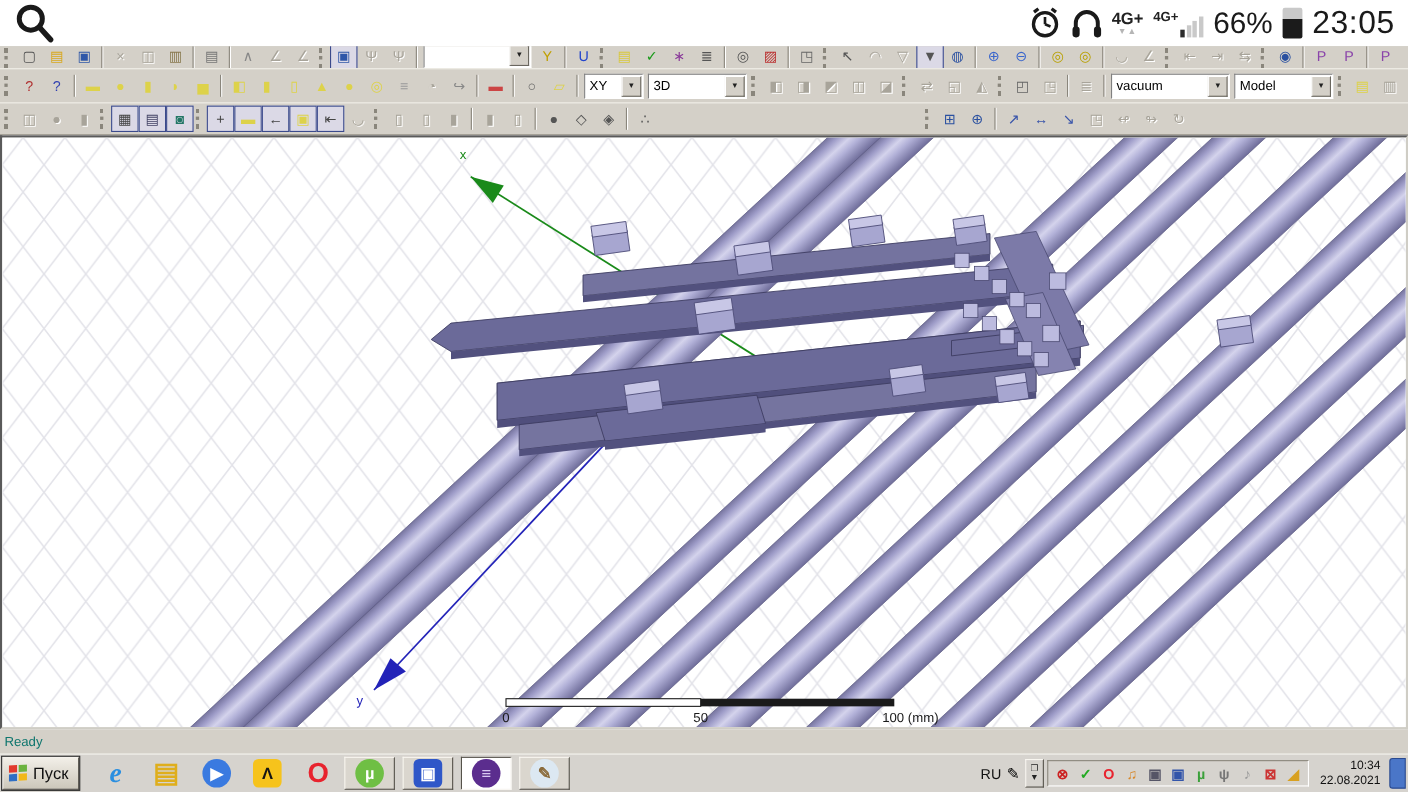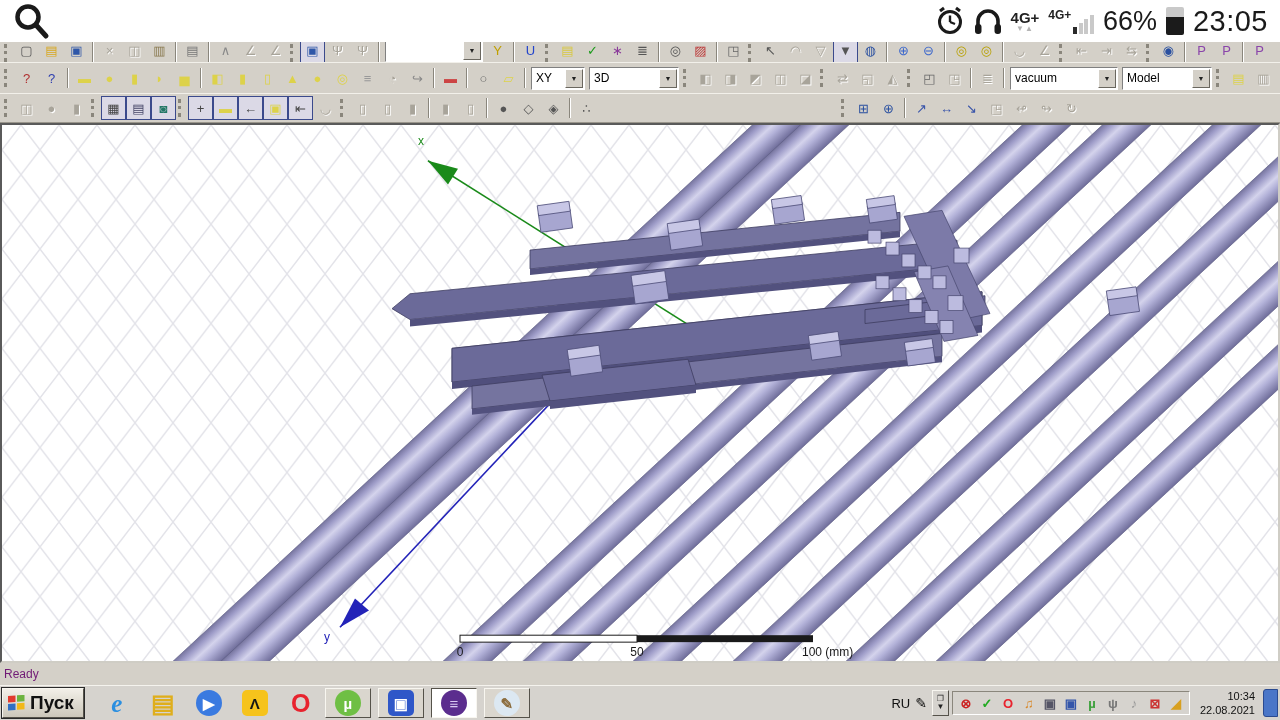--- a/index.html
+++ b/index.html
@@ -40,23 +40,23 @@
   .tb-handle{width:3px;height:18px;border-left:3px dotted #8a867c;margin:0 4px 0 2px;flex:none;}
   .tb-combo{height:21px;background:#fff;border:1px solid;border-color:#808080 #fff #fff #808080;display:flex;align-items:center;font-size:12px;margin:0 2px;flex:none;}
   .tb-combo .val{padding-left:4px;white-space:nowrap;overflow:hidden;flex:1;}
   .tb-combo .arrow{width:16px;height:17px;background:var(--toolbar_bg,#d4d0c8);border:1px solid;border-color:#fff #6a675f #6a675f #fff;display:flex;align-items:center;justify-content:center;font-size:7px;color:#222;margin-right:1px;flex:none;}
 
   
   .viewport{flex:1;border:2px solid;border-color:#5a5a5a #cfcdc5 #cfcdc5 #5a5a5a;background:#fff;position:relative;overflow:hidden;}
   .viewport svg{display:block;width:100%;height:100%;}
 
   
-  .ready-bar{height:22px;flex:none;background:var(--toolbar_bg,#d4d0c8);font-size:12px;display:flex;align-items:center;padding-left:4px;color:#701a75;}
+  .ready-bar{height:22px;flex:none;background:var(--toolbar_bg,#d4d0c8);font-size:12px;display:flex;align-items:center;padding-left:4px;color:#0f766e;}
   .taskbar{height:34px;flex:none;background:var(--taskbar_bg,#d6d3ce);border-top:1px solid #f5f3ee;display:flex;align-items:center;padding:0 2px;}
-  .start-btn{height:28px;padding:0 9px 0 5px;display:flex;align-items:center;gap:5px;background:linear-gradient(#f2efe8,#ccc7ba);border:1px solid;border-color:#f8f6f0 #55524a #55524a #f8f6f0;outline:1px solid #2a2a2a;font-weight:bold;font-size:19px;color:#111;margin-right:12px;flex:none;}
+  .start-btn{height:28px;padding:0 9px 0 5px;display:flex;align-items:center;gap:5px;background:linear-gradient(#f2efe8,#ccc7ba);border:1px solid;border-color:#f8f6f0 #55524a #55524a #f8f6f0;outline:1px solid #2a2a2a;font-weight:normal;font-size:15px;color:#111;margin-right:12px;flex:none;}
   .ql{display:flex;align-items:center;gap:4px;}
   .ql-ic{width:42px;height:30px;display:flex;align-items:center;justify-content:center;flex:none;}
   .app-glyph{font-size:25px;font-weight:bold;line-height:1;}
   .app-ic{display:flex;align-items:center;justify-content:center;font-size:15px;font-weight:bold;line-height:1;}
   .app-ic.ci{width:26px;height:26px;border-radius:50%;}
   .app-ic.sq{width:26px;height:26px;border-radius:5px;}
   .task-btn{width:44px;height:28px;display:flex;align-items:center;justify-content:center;background:#dad6cе;background:#dad6ce;border:1px solid;border-color:#f8f6f0 #55524a #55524a #f8f6f0;margin-left:3px;flex:none;}
   .task-btn.active{border-color:#55524a #f8f6f0 #f8f6f0 #55524a;background:#ffffff;}
   .tray-wrap{margin-left:auto;display:flex;align-items:center;height:30px;}
   .lang{font-size:13px;color:#111;padding:0 5px;}

